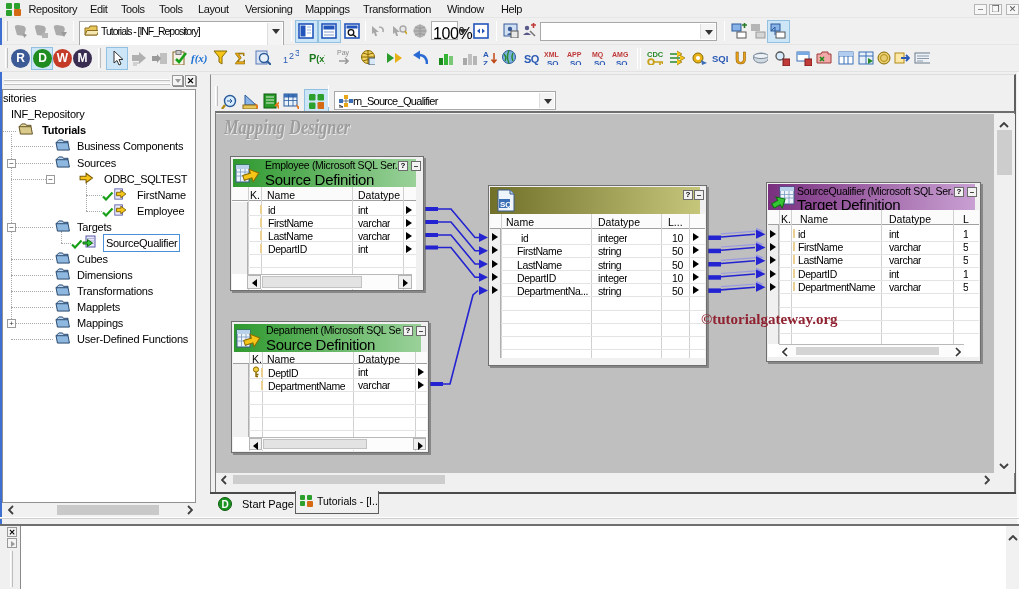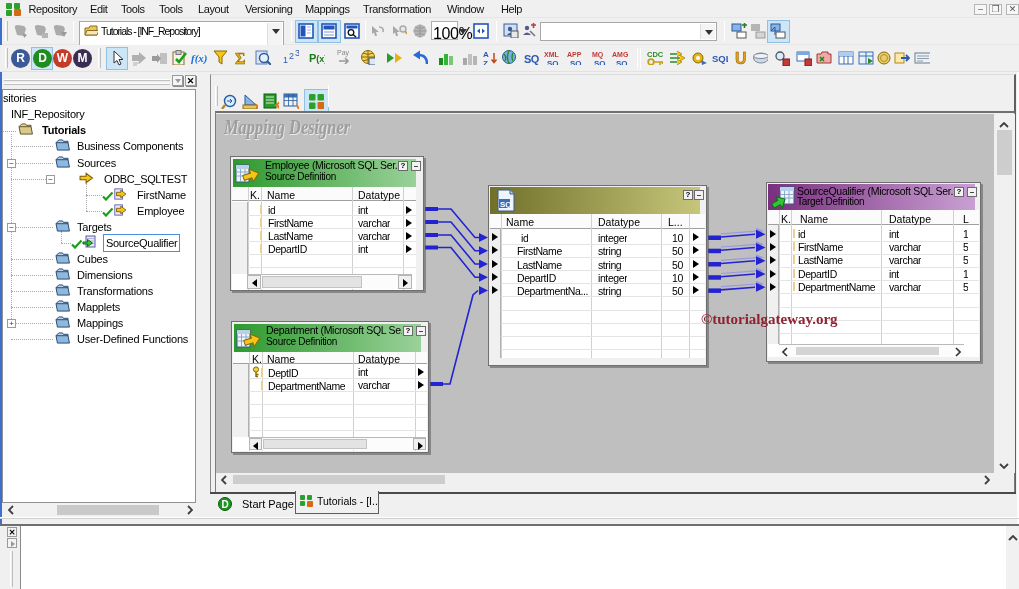--- a/index.html
+++ b/index.html
@@ -30,21 +30,21 @@
 .dotv{position:absolute;width:1px;border-left:1px dotted #a8a8a8;}
 .doth{position:absolute;height:1px;border-top:1px dotted #a8a8a8;}
 
 #dpanel{left:210px;top:74px;width:806px;height:420px;background:#f0f0f0;border-left:1px solid #8a8a8a;border-right:2px solid #5f5f5f;border-top:1px solid #dcdcdc;}
 #canvas{position:absolute;left:5px;top:39px;width:778px;height:359px;background:#c0bfbf;overflow:hidden;}
 #cframe{position:absolute;left:4px;top:36px;width:800px;height:382px;border:1px solid #7d7d7d;border-top:2px solid #6f6f6f;border-bottom:none;background:#f0f0f0;}
 
 .twin{position:absolute;background:#f0f0f0;border:1px solid #6f6f6f;box-shadow:2px 2px 0 rgba(90,90,90,0.55);padding:2px;}
 .thead{position:relative;height:29px;color:#000;}
 .thead .tt{position:absolute;left:33px;top:0px;font-size:10.5px;letter-spacing:-0.3px;white-space:nowrap;overflow:hidden;width:132px;}
-.thead .ts{position:absolute;left:33px;top:12px;font-size:10px;letter-spacing:-0.3px;white-space:nowrap;}
+.thead .ts{position:absolute;left:33px;top:12px;font-size:15px;letter-spacing:-0.3px;white-space:nowrap;}
 .hbtn{position:absolute;top:3px;width:10px;height:10px;background:#f2f2f2;border:1px solid #6b6b6b;font-size:8px;line-height:8px;text-align:center;font-weight:bold;}
 .cell{position:absolute;white-space:nowrap;overflow:hidden;font-size:10.5px;letter-spacing:-0.4px;}
 .rowline{position:absolute;height:1px;background:#e4e4e4;left:0;}
 .tick{position:absolute;width:2px;height:9px;background:#ecd091;}
 .port{width:0;height:0;border:4px solid transparent;border-left:6px solid #000;position:absolute;}
 .tsb{position:absolute;background:#fcfcfc;border-top:1px solid #b9b9b9;}
 .tsbtn{position:absolute;top:0;bottom:0;width:13px;background:#f0f0f0;border:1px solid #b5b5b5;}
 .tsthumb{position:absolute;top:1px;bottom:1px;background:#e3e3e3;border:1px solid #c2c2c2;}
 .tri{width:0;height:0;position:absolute;}
 
@@ -495,20 +495,32 @@
       </svg>
     <div class="abs hl" style="left:93px;top:14px;width:25px;height:24px;"></div>
     <svg class="ico" style="left:97px;top:18px;" width="19" height="18">
         <rect x="1" y="1" width="6.5" height="6.5" rx="1.2" fill="#2ca02c"></rect>
         <rect x="9.5" y="1" width="6.5" height="6.5" rx="1.2" fill="#2ca02c"></rect>
         <rect x="1" y="9.5" width="6.5" height="6.5" rx="1.2" fill="#2ca02c"></rect>
         <rect x="9.5" y="9" width="7" height="7" rx="1.2" fill="#d46a14"></rect>
       </svg>
   </div>
   <div class="sep" style="left:117px;top:10px;height:22px;"></div>
+  <div class="combo" style="left:123px;top:16px;width:222px;height:19px;">
+    <div class="arr"></div>
+    <svg class="abs" style="left:3px;top:2px;" width="16" height="14">
+        <rect x="1" y="5" width="4" height="4" fill="#3b6fb5"></rect>
+        <rect x="6" y="1" width="4" height="4" fill="#e8a818"></rect>
+        <rect x="6" y="9" width="4" height="4" fill="#e8a818"></rect>
+        <rect x="11" y="5" width="4" height="4" fill="#3b6fb5"></rect>
+        <path d="M5 7 H11 M8 5 V9 M8 3 H8" stroke="#555" stroke-width="0.8"></path>
+        <path d="M1 11 L5 13 M1 13 H5" stroke="#333"></path>
+      </svg>
+    <span class="abs" style="left:18px;top:3px;font-size:11px;letter-spacing:-0.7px;">m_Source_Qualifier</span>
+  </div>
   <div id="cframe"></div>
   <div id="canvas">
      <div class="abs" style="left:8px;top:1px;font-family:'Liberation Serif',serif;font-style:italic;font-weight:bold;font-size:21px;color:#9d9d9d;text-shadow:1px 1px 0 #e9e9e9;transform:scaleX(0.78);transform-origin:0 0;">Mapping Designer</div>
      <svg id="cablelayer" class="abs" style="left:0;top:0;" width="778" height="359">
        <g fill="#2323d2" stroke="none">
          <rect x="209" y="93" width="13" height="4"></rect>
           <rect x="209" y="106" width="13" height="4"></rect>
           <rect x="209" y="119" width="13" height="4"></rect>
           <rect x="209" y="131.5" width="13" height="4"></rect>
          <rect x="214" y="268" width="13" height="4"></rect>

